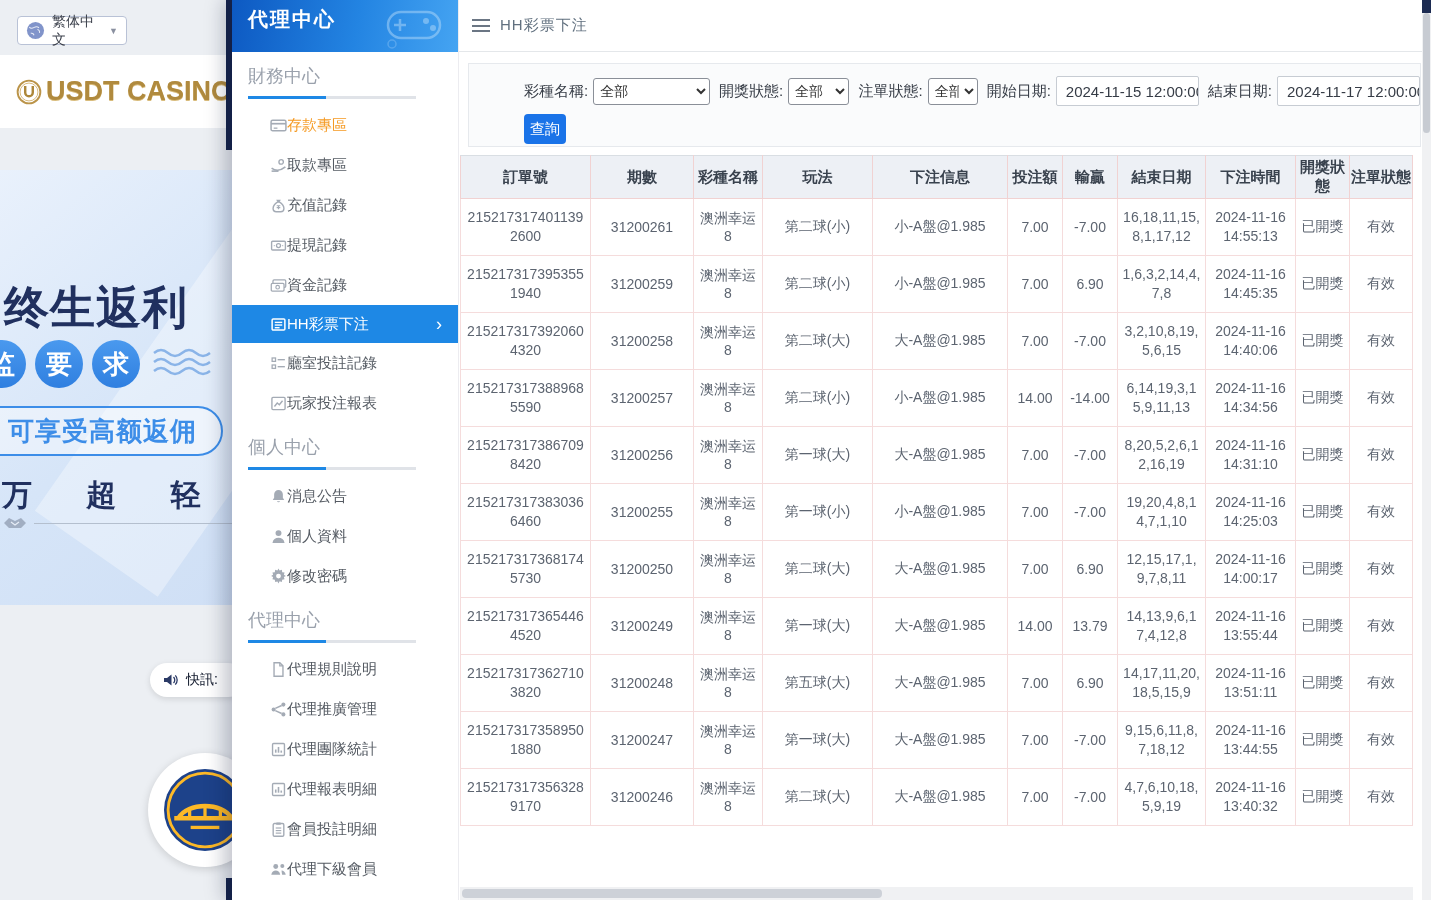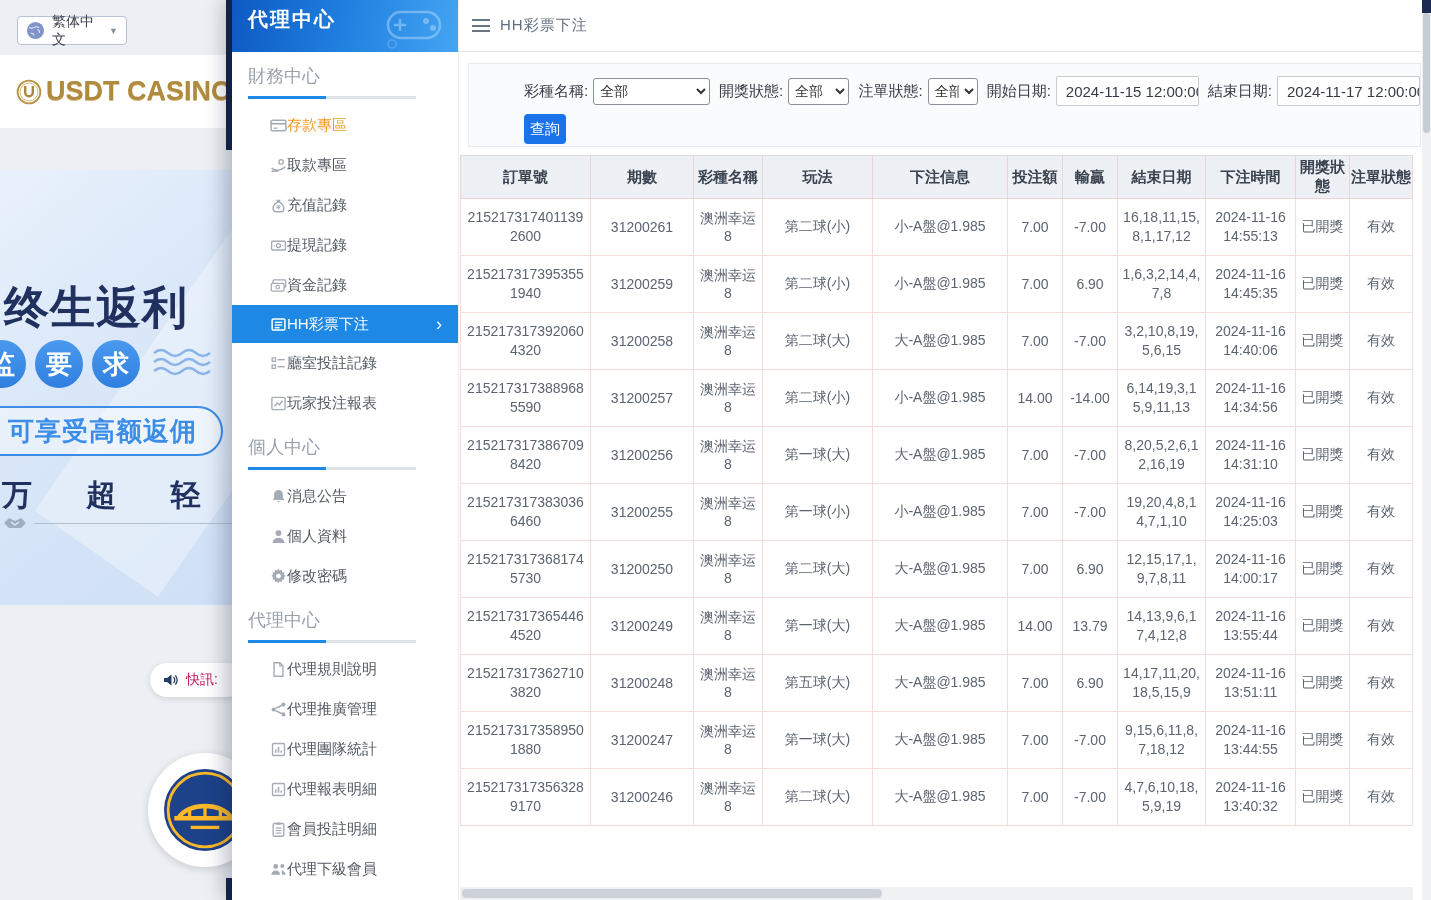--- a/index.html
+++ b/index.html
@@ -30,21 +30,21 @@
   .waves { position:absolute; left:152px; top:178px; }
   .banner-pill { position:absolute; left:-30px; top:236px; height:50px; border:2px solid #3c8de8; border-radius:27px;
     display:flex; align-items:center; padding:0 24px 0 36px; background:rgba(255,255,255,0.4); }
   .banner-pill span { font-size:26px; font-weight:bold; color:#3c8de8; white-space:nowrap; letter-spacing:1px; }
   .banner-line2 { position:absolute; left:2px; top:305px; font-size:30px; font-weight:bold; color:#20305f; letter-spacing:23px; white-space:nowrap; }
   .banner-foot { position:absolute; left:2px; top:345px; width:230px; display:flex; align-items:center; gap:6px; }
   .banner-foot .hline { flex:1; height:1px; background:#b4bfce; }
   
   .ticker-pill { position:absolute; left:150px; top:663px; width:95px; height:34px; background:#fff; border-radius:17px;
     box-shadow:0 2px 6px rgba(0,0,0,0.12); display:flex; align-items:center; gap:7px; padding:0 12px; }
-  .ticker-pill .tk-label { font-size:14px; color:#be185d; white-space:nowrap; }
+  .ticker-pill .tk-label { font-size:14px; color:#0f172a; white-space:nowrap; }
   .float-logo { position:absolute; left:148px; top:753px; width:114px; height:114px; background:#fff; border-radius:50%;
     box-shadow:0 2px 8px rgba(0,0,0,0.15); display:flex; align-items:center; justify-content:center; }
   .float-logo svg { width:82px; height:82px; }
   .edge-strip-top { position:absolute; left:226px; top:0; width:6px; height:150px; background:#16244c; }
   .edge-strip-bottom { position:absolute; left:226px; top:878px; width:6px; height:22px; background:#16244c; }
 
   
   .modal { position:absolute; left:232px; top:0; width:1199px; height:900px; background:#fff; z-index:5;
     box-shadow:-8px 0 18px rgba(10,20,50,0.25); }
 

